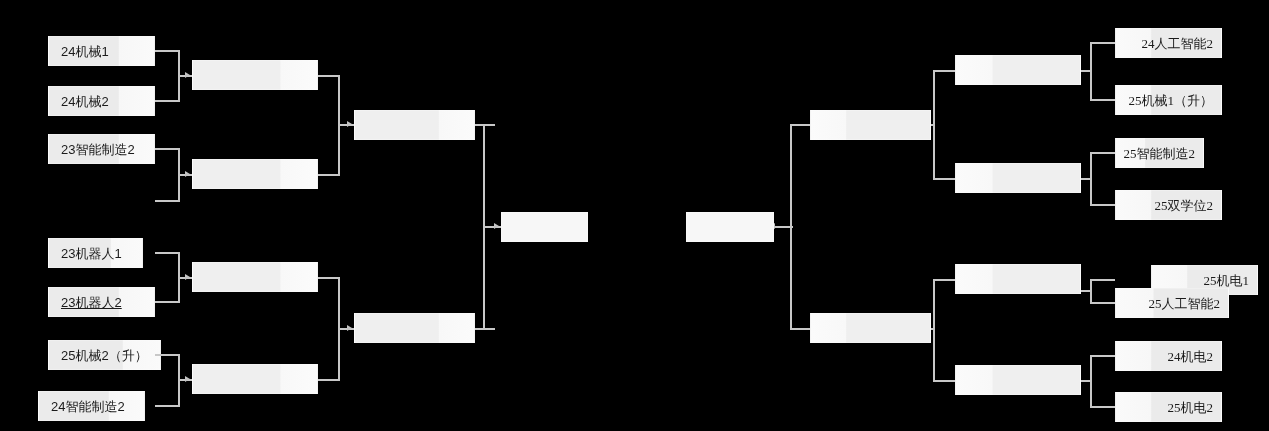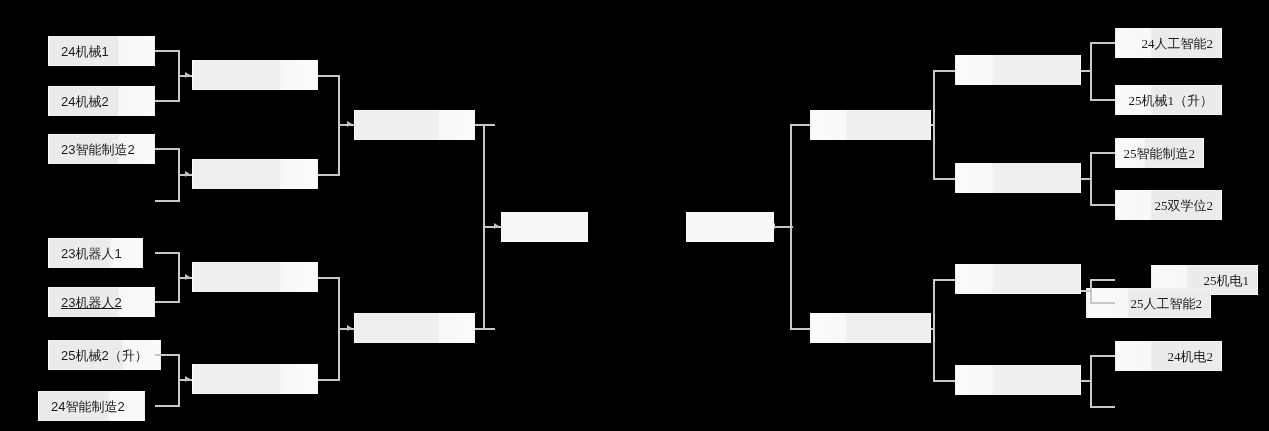--- a/index.html
+++ b/index.html
@@ -138,22 +138,23 @@
   <div class="ln h" style="left:483px; top:226px; width:18px;"></div>
   <div class="arrow right" style="left:494px; top:223px;"></div>
 
   <div class="box final-slot side-left" style="left:501px; top:212px; width:87px;"></div>
 
   <div class="box side-right" style="left:1115px; top:28px;  width:107px;">24人工智能2</div>
   <div class="box side-right" style="left:1115px; top:85px;  width:107px;">25机械1（升）</div>
   <div class="box side-right" style="left:1115px; top:138px; width:89px;">25智能制造2</div>
   <div class="box side-right" style="left:1115px; top:190px; width:107px;">25双学位2</div>
   <div class="box side-right" style="left:1115px; top:265px; width:107px;margin-left:36px;">25机电1</div>
-  <div class="box side-right" style="left:1086px; top:288px; width:125px;">25人工智能2</div>
+  <div class="box side-right" style="left:1115px; top:288px; width:114px;">25人工智能2</div>
   <div class="box side-right" style="left:1115px; top:341px; width:107px;">24机电2</div>
+  <div class="box side-right" style="left:1115px; top:392px; width:107px;">25机电2</div>
 
   <div class="ln h" style="left:1090px; top:42px;  width:25px;"></div>
   <div class="ln h" style="left:1090px; top:99px;  width:25px;"></div>
   <div class="ln v" style="left:1090px; top:42px;  height:59px;"></div>
   <div class="ln h" style="left:1078px; top:70px;  width:14px;"></div>
   <div class="arrow left" style="left:1073px; top:67px;"></div>
 
   <div class="ln h" style="left:1090px; top:152px; width:25px;"></div>
   <div class="ln h" style="left:1090px; top:204px; width:25px;"></div>
   <div class="ln v" style="left:1090px; top:152px; height:54px;"></div>

